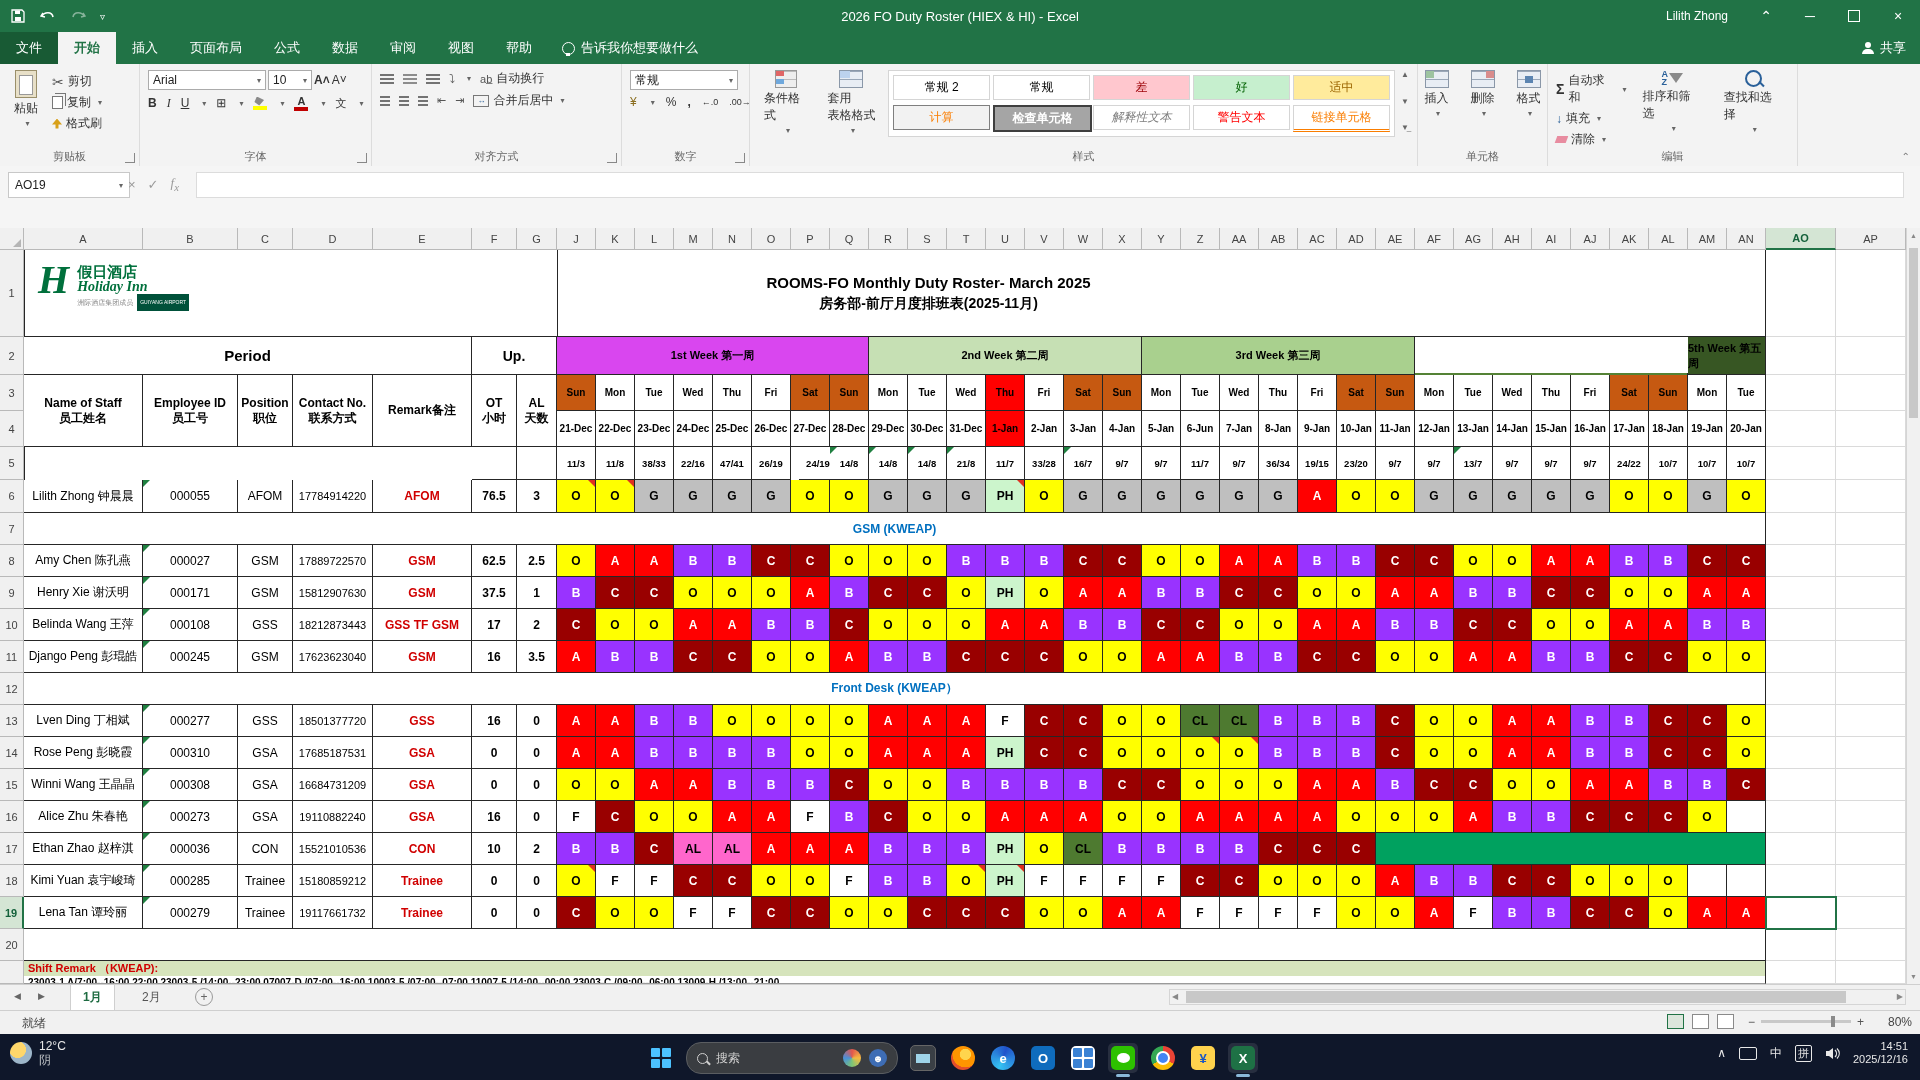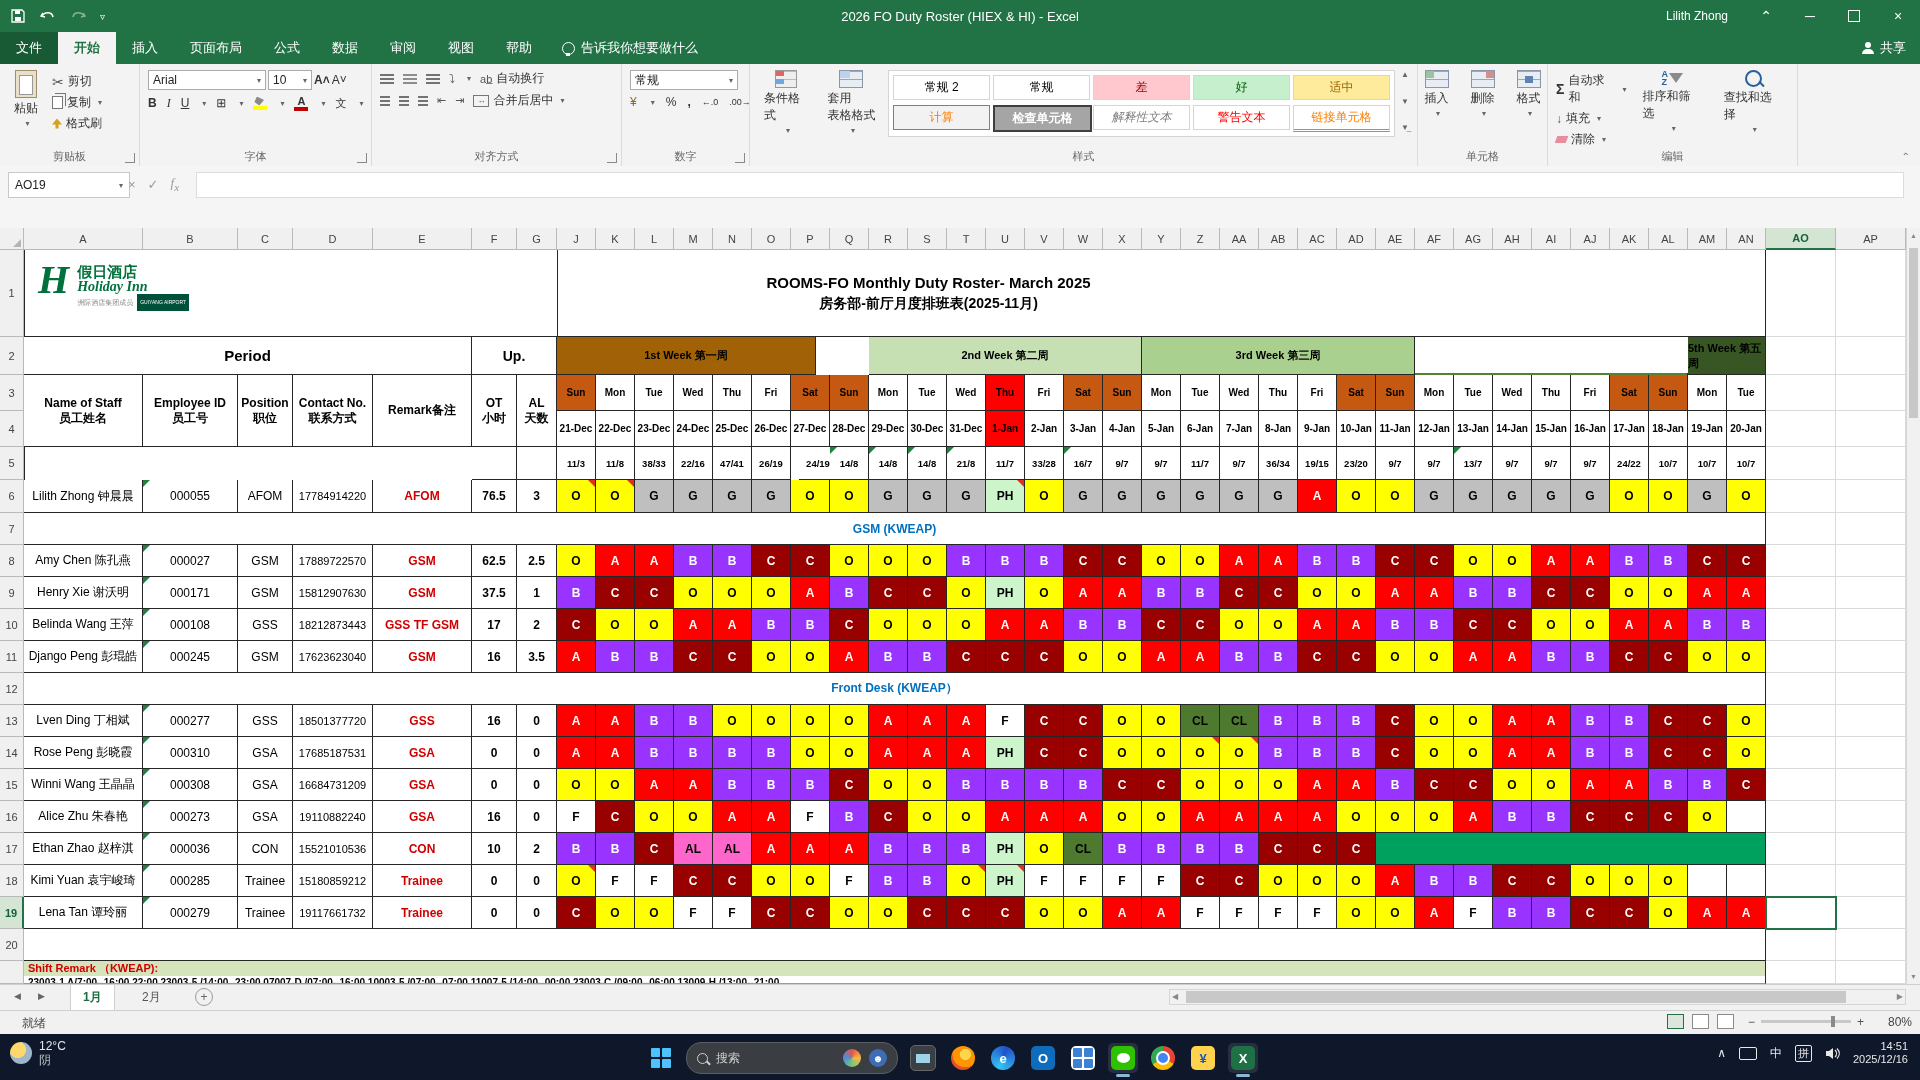--- a/index.html
+++ b/index.html
@@ -442,21 +442,21 @@
       <div style="position:absolute;left:533px;top:0;width:743px;height:100%;display:flex;flex-direction:column;align-items:center;justify-content:center;gap:4px">
         <span style="font-size:15px;font-weight:bold;color:#000">ROOMS-FO Monthly Duty Roster- March 2025</span>
         <span style="font-size:14px;font-weight:bold;color:#000">房务部-前厅月度排班表(2025-11月)</span>
       </div>
     </div>
     <div class="line" style="left: 24px; top: 22px; width: 1px; height: 734px;"></div>
     <div class="line" style="left: 557px; top: 22px; width: 1px; height: 87px;"></div>
     <div class="line" style="left: 1765px; top: 22px; width: 1px; height: 87px;"></div>
     <div class="cell" style="left: 24px; top: 109px; width: 448px; height: 38px; font-size: 15px; font-weight: bold;">Period</div>
     <div class="cell" style="left: 472px; top: 109px; width: 85px; height: 38px; font-size: 14px; font-weight: bold;">Up.</div>
-    <div class="cell" style="left: 557px; top: 109px; width: 259px; height: 38px; background: #a16207; font-size: 11px; font-weight: bold;">1st Week 第一周</div>
+    <div class="cell" style="left: 557px; top: 109px; width: 312px; height: 38px; background: #d946ef; font-size: 11px; font-weight: bold;">1st Week 第一周</div>
     <div class="cell" style="left: 869px; top: 109px; width: 273px; height: 38px; background: rgb(198, 224, 180); font-size: 11px; font-weight: bold;">2nd Week 第二周</div>
     <div class="cell" style="left: 1142px; top: 109px; width: 273px; height: 38px; background: rgb(169, 208, 142); font-size: 11px; font-weight: bold;">3rd Week 第三周</div>
     <div class="cell" style="left: 1415px; top: 109px; width: 273px; height: 38px; background: rgb(84, 130, 53); font-size: 11px; font-weight: bold; margin-top: 36px;">4th Week 第四周</div>
     <div class="cell" style="left: 1688px; top: 109px; width: 78px; height: 38px; background: rgb(55, 86, 35); font-size: 11px; font-weight: bold;">5th Week 第五周</div>
     <div class="cell" style="left: 24px; top: 147px; width: 119px; height: 72px; flex-direction: column; font-weight: bold; font-size: 12px; line-height: 15px;">
       <span>Name of Staff</span>
       <span>员工姓名</span>
     </div>
     <div class="cell" style="left: 143px; top: 147px; width: 95px; height: 72px; flex-direction: column; font-weight: bold; font-size: 12px; line-height: 15px;">
       <span>Employee ID</span>
@@ -508,21 +508,21 @@
     <div class="cell" style="left: 986px; top: 183px; width: 39px; height: 36px; background: rgb(255, 0, 0); font-size: 10px; font-weight: bold;">1-Jan</div>
     <div class="cell" style="left: 1025px; top: 147px; width: 39px; height: 36px; background: rgb(255, 255, 255); font-size: 10px; font-weight: bold;">Fri</div>
     <div class="cell" style="left: 1025px; top: 183px; width: 39px; height: 36px; background: rgb(255, 255, 255); font-size: 10px; font-weight: bold;">2-Jan</div>
     <div class="cell" style="left: 1064px; top: 147px; width: 39px; height: 36px; background: rgb(198, 89, 17); font-size: 10px; font-weight: bold;">Sat</div>
     <div class="cell" style="left: 1064px; top: 183px; width: 39px; height: 36px; background: rgb(255, 255, 255); font-size: 10px; font-weight: bold;">3-Jan</div>
     <div class="cell" style="left: 1103px; top: 147px; width: 39px; height: 36px; background: rgb(198, 89, 17); font-size: 10px; font-weight: bold;">Sun</div>
     <div class="cell" style="left: 1103px; top: 183px; width: 39px; height: 36px; background: rgb(255, 255, 255); font-size: 10px; font-weight: bold;">4-Jan</div>
     <div class="cell" style="left: 1142px; top: 147px; width: 39px; height: 36px; background: rgb(255, 255, 255); font-size: 10px; font-weight: bold;">Mon</div>
     <div class="cell" style="left: 1142px; top: 183px; width: 39px; height: 36px; background: rgb(255, 255, 255); font-size: 10px; font-weight: bold;">5-Jan</div>
     <div class="cell" style="left: 1181px; top: 147px; width: 39px; height: 36px; background: rgb(255, 255, 255); font-size: 10px; font-weight: bold;">Tue</div>
-    <div class="cell" style="left: 1181px; top: 183px; width: 39px; height: 36px; background: rgb(255, 255, 255); font-size: 10px; font-weight: bold;">6-Jan</div>
+    <div class="cell" style="left: 1181px; top: 183px; width: 39px; height: 36px; background: rgb(255, 255, 255); font-size: 10px; font-weight: bold;">6-Jun</div>
     <div class="cell" style="left: 1220px; top: 147px; width: 39px; height: 36px; background: rgb(255, 255, 255); font-size: 10px; font-weight: bold;">Wed</div>
     <div class="cell" style="left: 1220px; top: 183px; width: 39px; height: 36px; background: rgb(255, 255, 255); font-size: 10px; font-weight: bold;">7-Jan</div>
     <div class="cell" style="left: 1259px; top: 147px; width: 39px; height: 36px; background: rgb(255, 255, 255); font-size: 10px; font-weight: bold;">Thu</div>
     <div class="cell" style="left: 1259px; top: 183px; width: 39px; height: 36px; background: rgb(255, 255, 255); font-size: 10px; font-weight: bold;">8-Jan</div>
     <div class="cell" style="left: 1298px; top: 147px; width: 39px; height: 36px; background: rgb(255, 255, 255); font-size: 10px; font-weight: bold;">Fri</div>
     <div class="cell" style="left: 1298px; top: 183px; width: 39px; height: 36px; background: rgb(255, 255, 255); font-size: 10px; font-weight: bold;">9-Jan</div>
     <div class="cell" style="left: 1337px; top: 147px; width: 39px; height: 36px; background: rgb(198, 89, 17); font-size: 10px; font-weight: bold;">Sat</div>
     <div class="cell" style="left: 1337px; top: 183px; width: 39px; height: 36px; background: rgb(255, 255, 255); font-size: 10px; font-weight: bold;">10-Jan</div>
     <div class="cell" style="left: 1376px; top: 147px; width: 39px; height: 36px; background: rgb(198, 89, 17); font-size: 10px; font-weight: bold;">Sun</div>
     <div class="cell" style="left: 1376px; top: 183px; width: 39px; height: 36px; background: rgb(255, 255, 255); font-size: 10px; font-weight: bold;">11-Jan</div>

